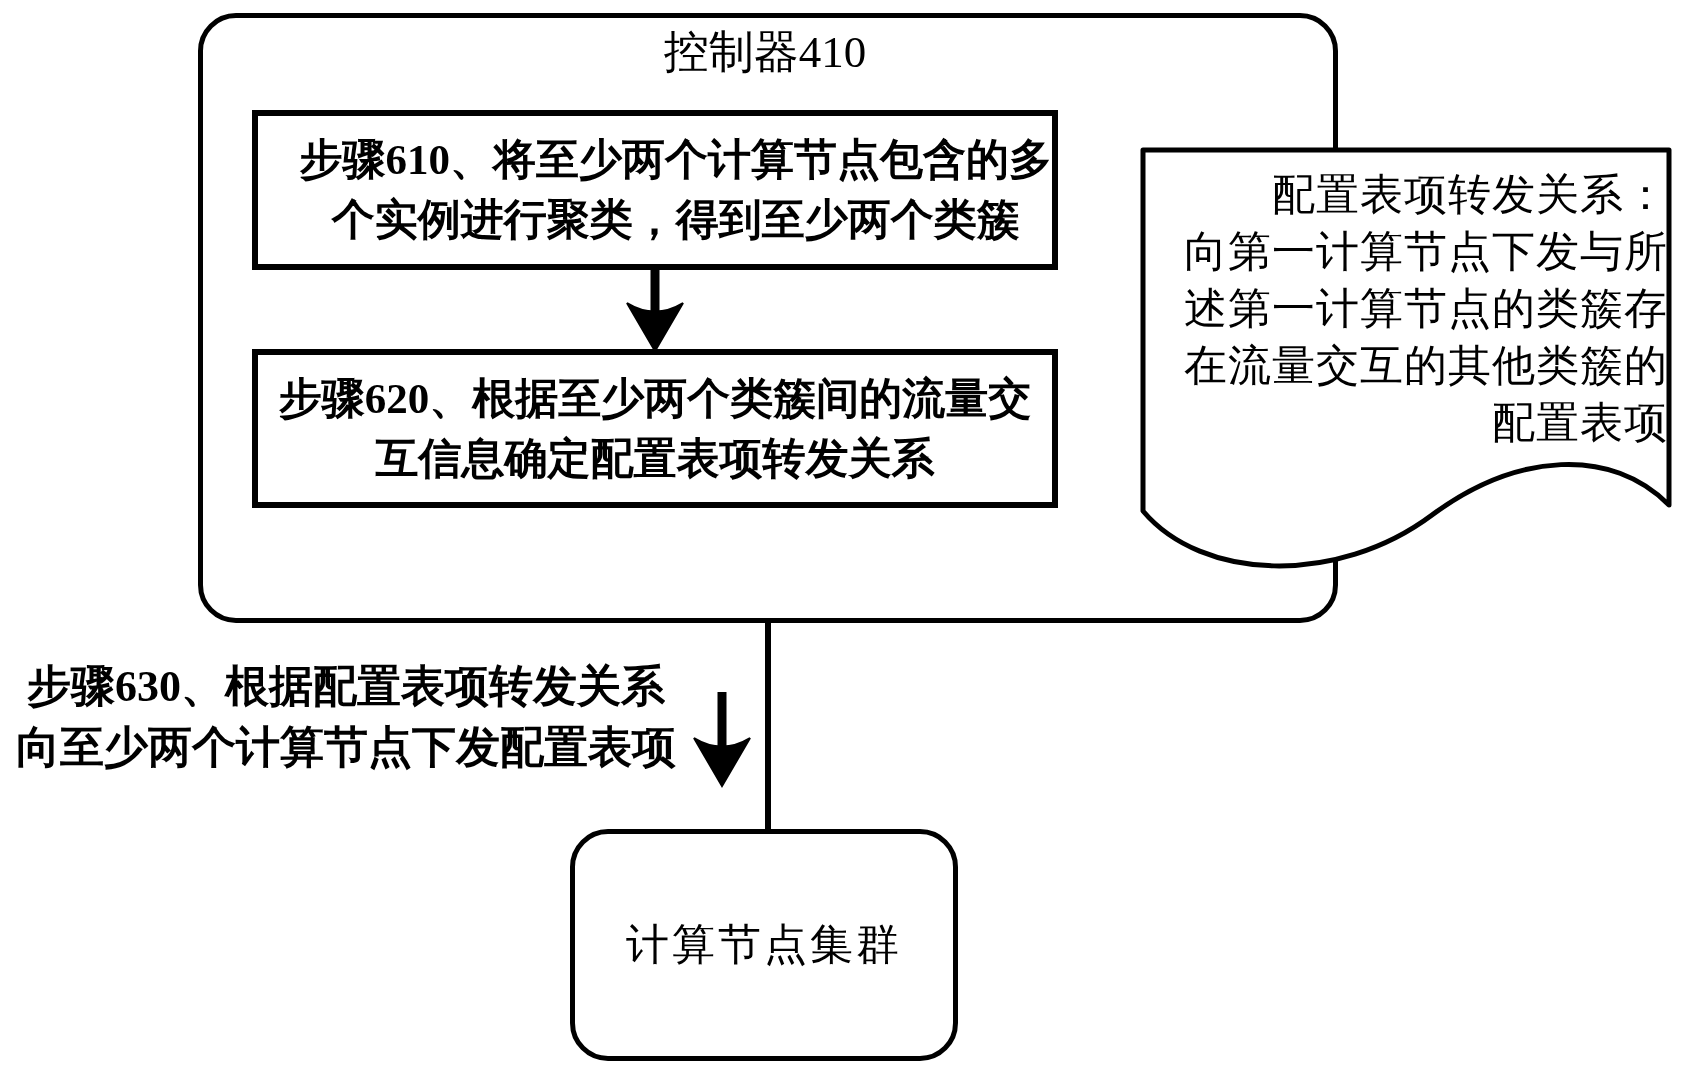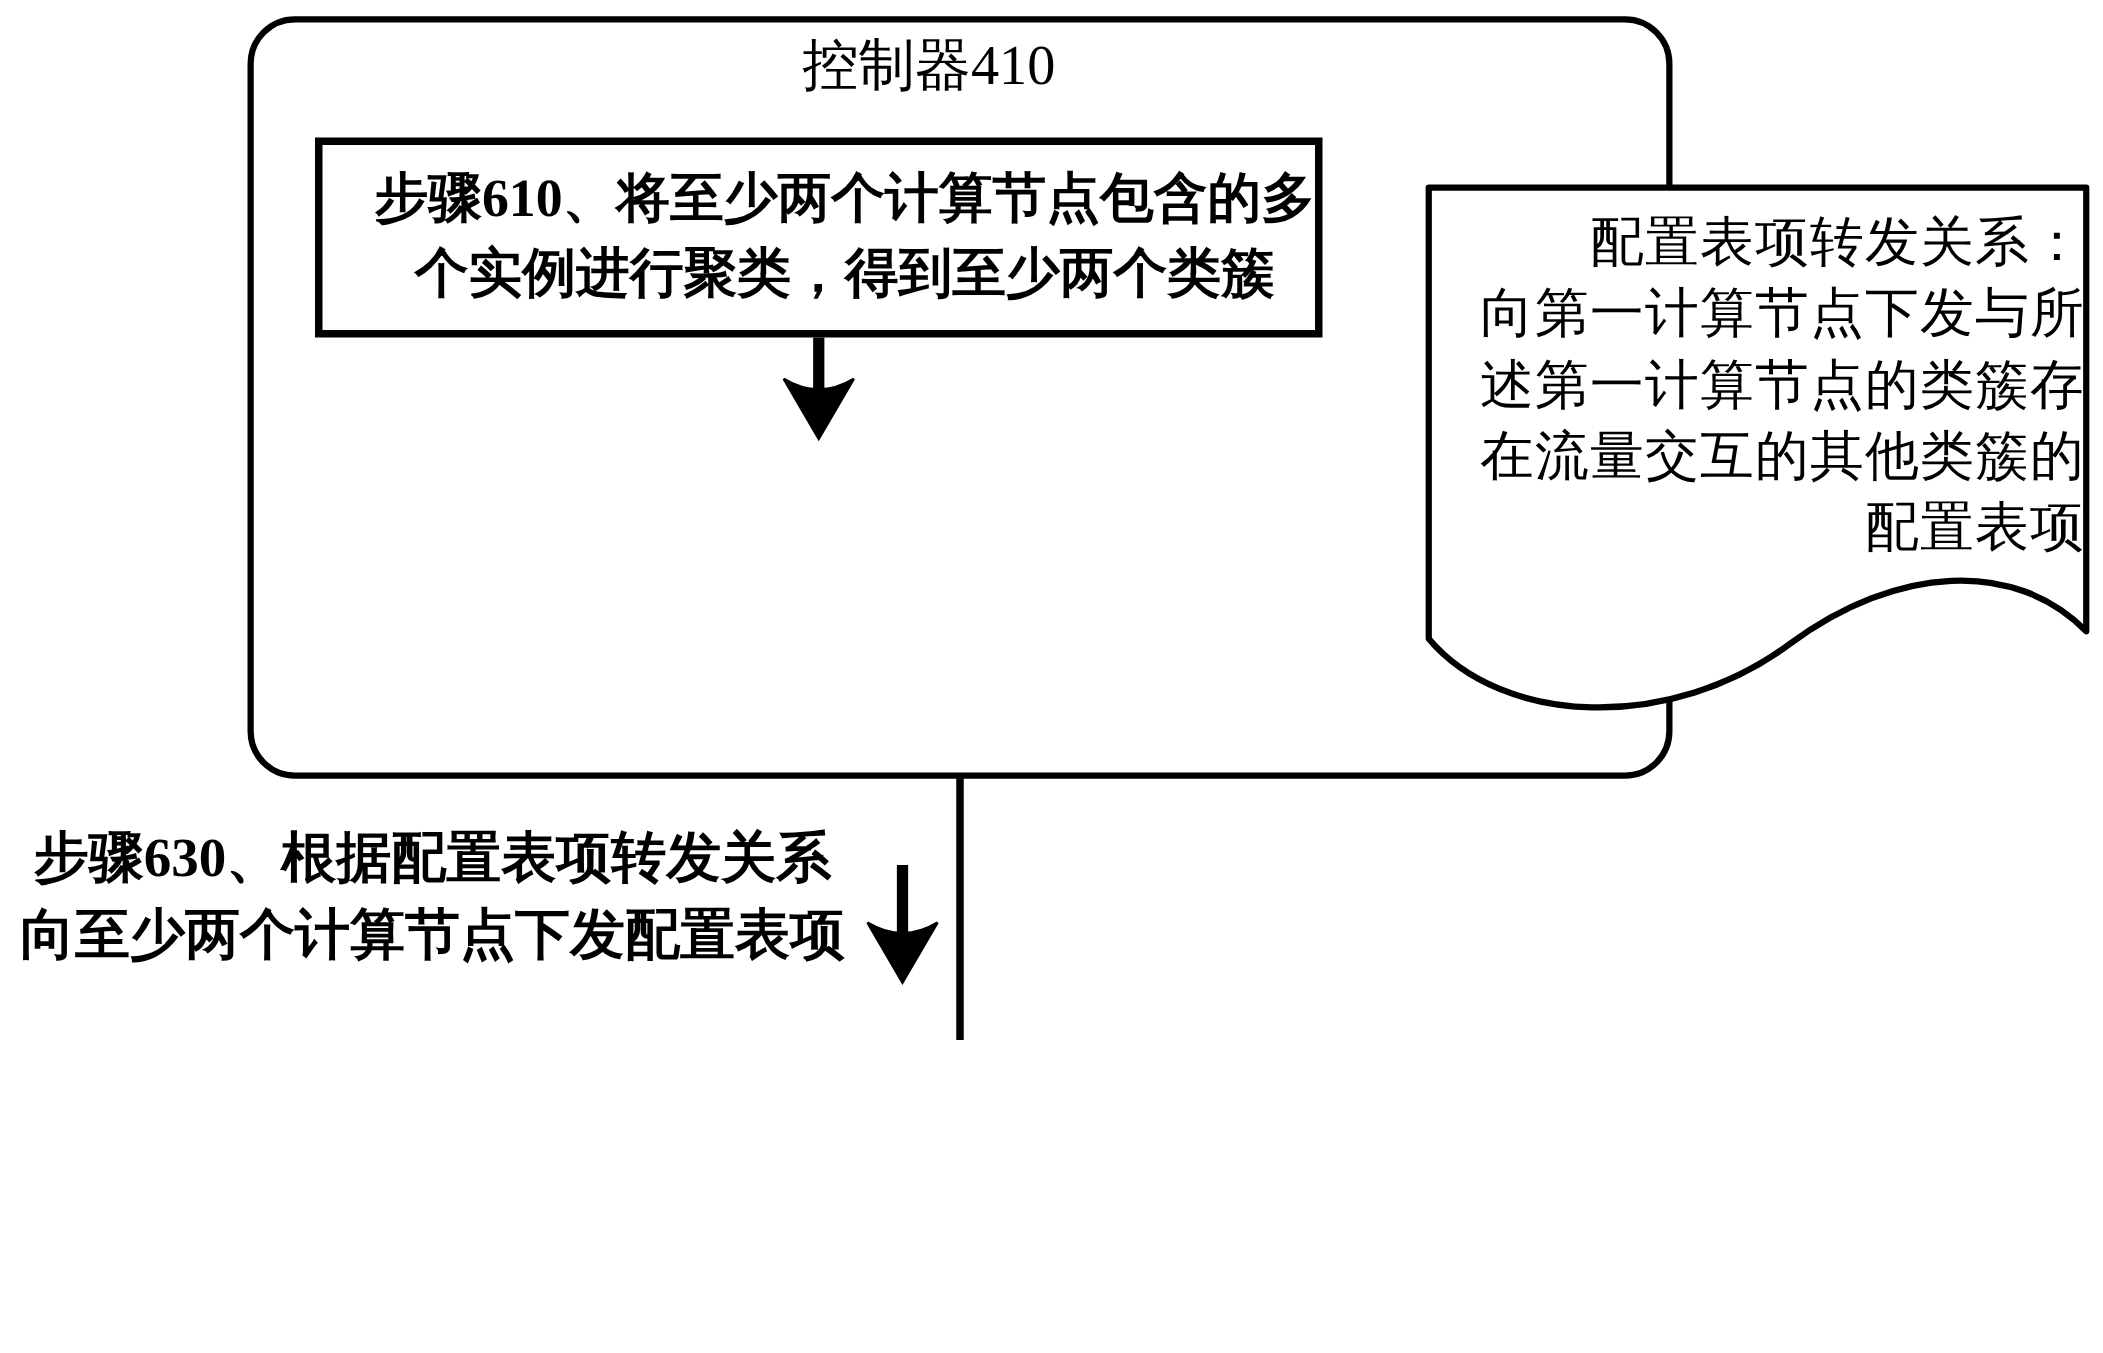--- a/index.html
+++ b/index.html
@@ -13,21 +13,21 @@
     overflow: hidden;
   }
   .abs { position: absolute; box-sizing: border-box; }
   .outer-rect {
     left: 198px; top: 13px; width: 1140px; height: 610px;
     border: 5px solid #000; border-radius: 38px;
     z-index: 1;
   }
   .overlay { left: 0; top: 0; z-index: 2; pointer-events: none; }
   .fig-title {
-    left: 190px; top: 22px; width: 1075px;
+    left: 212px; top: 22px; width: 1075px;
     text-align: center; font-size: 45px; font-weight: 500;
     z-index: 3;
     padding-left: 31px;
   }
   .step-box {
     border: 6px solid #000;
     display: flex; align-items: center; justify-content: center;
     text-align: center; font-size: 43px; font-weight: bold;
     line-height: 60px; white-space: pre-line;
     z-index: 3; background: transparent;
@@ -76,24 +76,31 @@
              C 1337 586 1202 581 1143 511 Z" fill="#ffffff" stroke="#000" stroke-width="5" stroke-linejoin="round"></path>
   </svg>
 
   <div class="abs fig-title">控制器410</div>
 
   <div class="abs step-box box610">
     <span>步骤610、将至少两个计算节点包含的多
 个实例进行聚类，得到至少两个类簇</span>
   </div>
 
+  <div class="abs step-box box620">
+    <span>步骤620、根据至少两个类簇间的流量交
+互信息确定配置表项转发关系</span>
+  </div>
 
   <div class="abs note-text">配置表项转发关系：
 向第一计算节点下发与所
 述第一计算节点的类簇存
 在流量交互的其他类簇的
 配置表项</div>
 
   <div class="abs step630-label">步骤630、根据配置表项转发关系
 向至少两个计算节点下发配置表项</div>
 
+  <div class="abs cluster-box">
+    <span>计算节点集群</span>
+  </div>
 
 </div>
 
 </body></html>

